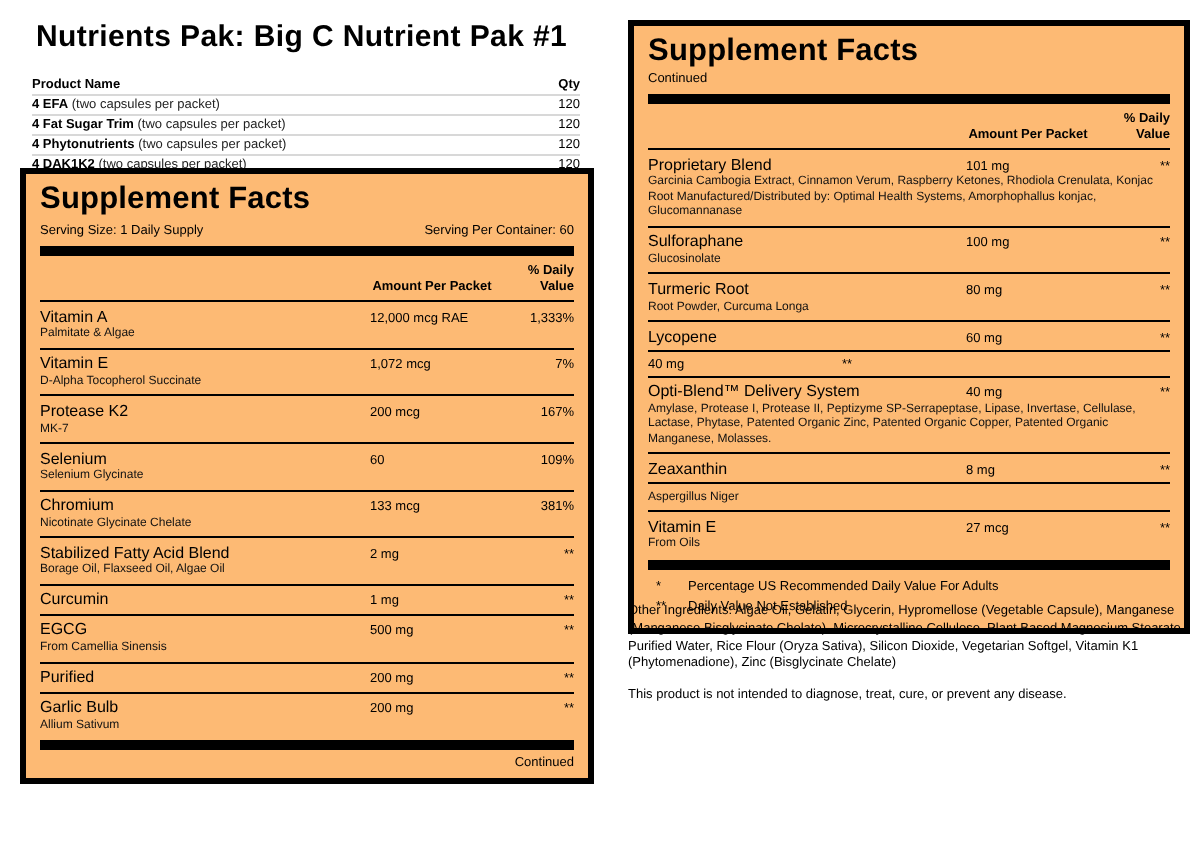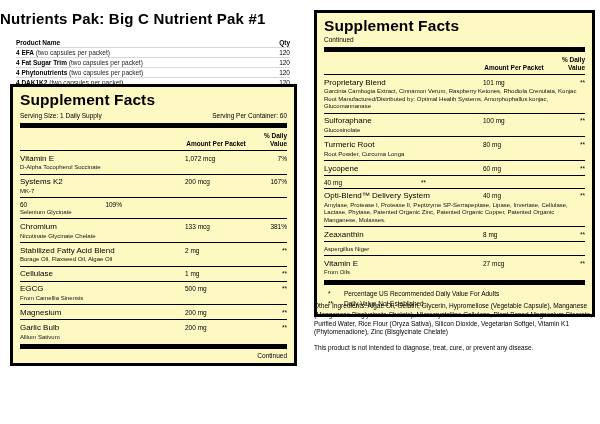--- a/index.html
+++ b/index.html
@@ -1,34 +1,34 @@
 <!DOCTYPE html>
 <html><head>
 <meta charset="utf-8">
 <style>
   * { margin:0; padding:0; box-sizing:border-box; }
   html,body { background:#fff; }
   body { font-family:"Liberation Sans", sans-serif; color:#000; }
   .page { position:relative; width:600px; height:424px; background:#fff; overflow:hidden; }
 
-  .doc-title { position:absolute; left:0; top:10px; font-size:15px; font-weight:bold; letter-spacing:0.2px; }
+  .doc-title { position:absolute; left:18px; top:10px; font-size:15px; font-weight:bold; letter-spacing:0.2px; }
 
   
   .product-table { position:absolute; left:16px; top:38px; width:274px; font-size:6.5px; }
   .pt-row { display:flex; align-items:baseline; border-bottom:1px solid #d8d8d8; padding:1px 0; }
   .pt-header { font-weight:bold; }
   .pt-namewrap { flex:1; }
   .pt-bold { font-weight:bold; }
   .pt-detail { font-weight:normal; color:#222; }
   .pt-qty { width:30px; text-align:right; font-weight:inherit; }
   .pt-row .pt-qty { font-weight:normal; }
   .pt-header .pt-qty { font-weight:bold; }
 
   
-  .facts { position:absolute; background:#fef9c3; border:3px solid #000; padding:4px 7px 3px 7px; }
+  .facts { position:absolute; background:#fdba74; border:3px solid #000; padding:4px 7px 3px 7px; }
   .facts-left  { left:10px;  top:84px; width:287px; }
   .facts-right { left:314px; top:10px; width:281px; }
   .facts h1 { font-size:15.5px; font-weight:bold; letter-spacing:0.1px; margin-bottom:1px; }
   .serving-row { display:flex; justify-content:space-between; font-size:6.5px; padding:2px 0 3px; }
   .continued-sub { font-size:6.5px; padding:0 0 3px; }
   .bar-heavy { height:5px; background:#000; margin:1px 0; }
   .col-headers { display:flex; align-items:flex-end; border-bottom:1.5px solid #000; padding:3px 0 2px; font-size:6.5px; font-weight:bold; line-height:1.25; }
   .ch-spacer { flex:1; }
   .ch-amount { width:62px; text-align:center; }
   .ch-dv { width:40px; text-align:right; }
@@ -91,36 +91,45 @@
     </div>
     <div class="bar-heavy"></div>
     <div class="col-headers">
       <span class="ch-spacer"></span>
       <span class="ch-amount">Amount Per Packet</span>
       <span class="ch-dv">% Daily Value</span>
     </div>
     <div>
         <div class="nrow">
           <div class="nrow-main">
+            <span class="nname">Vitamin A</span>
+            <span class="namount">12,000 mcg RAE</span>
+            <span class="ndv">1,333%</span>
+          </div>
+          <div class="nsub">Palmitate &amp; Algae</div>
+        </div>
+        <div class="nrow">
+          <div class="nrow-main">
             <span class="nname">Vitamin E</span>
             <span class="namount">1,072 mcg</span>
             <span class="ndv">7%</span>
           </div>
           <div class="nsub">D-Alpha Tocopherol Succinate</div>
         </div>
         <div class="nrow">
           <div class="nrow-main">
-            <span class="nname">Systems K2</span>
+            <span class="nname">Protease K2</span>
             <span class="namount">200 mcg</span>
             <span class="ndv">167%</span>
           </div>
           <div class="nsub">MK-7</div>
         </div>
         <div class="nrow">
           <div class="nrow-main">
+            <span class="nname">Selenium</span>
             <span class="namount">60</span>
             <span class="ndv">109%</span>
           </div>
           <div class="nsub">Selenium Glycinate</div>
         </div>
         <div class="nrow">
           <div class="nrow-main">
             <span class="nname">Chromium</span>
             <span class="namount">133 mcg</span>
             <span class="ndv">381%</span>
@@ -130,36 +139,36 @@
         <div class="nrow">
           <div class="nrow-main">
             <span class="nname">Stabilized Fatty Acid Blend</span>
             <span class="namount">2 mg</span>
             <span class="ndv">**</span>
           </div>
           <div class="nsub">Borage Oil, Flaxseed Oil, Algae Oil</div>
         </div>
         <div class="nrow">
           <div class="nrow-main">
-            <span class="nname">Cellulase</span>
+            <span class="nname">Curcumin</span>
             <span class="namount">1 mg</span>
             <span class="ndv">**</span>
           </div>
         </div>
         <div class="nrow">
           <div class="nrow-main">
             <span class="nname">EGCG</span>
             <span class="namount">500 mg</span>
             <span class="ndv">**</span>
           </div>
           <div class="nsub">From Camellia Sinensis</div>
         </div>
         <div class="nrow">
           <div class="nrow-main">
-            <span class="nname">Magnesium</span>
+            <span class="nname">Purified</span>
             <span class="namount">200 mg</span>
             <span class="ndv">**</span>
           </div>
         </div>
         <div class="nrow">
           <div class="nrow-main">
             <span class="nname">Garlic Bulb</span>
             <span class="namount">200 mg</span>
             <span class="ndv">**</span>
           </div>

